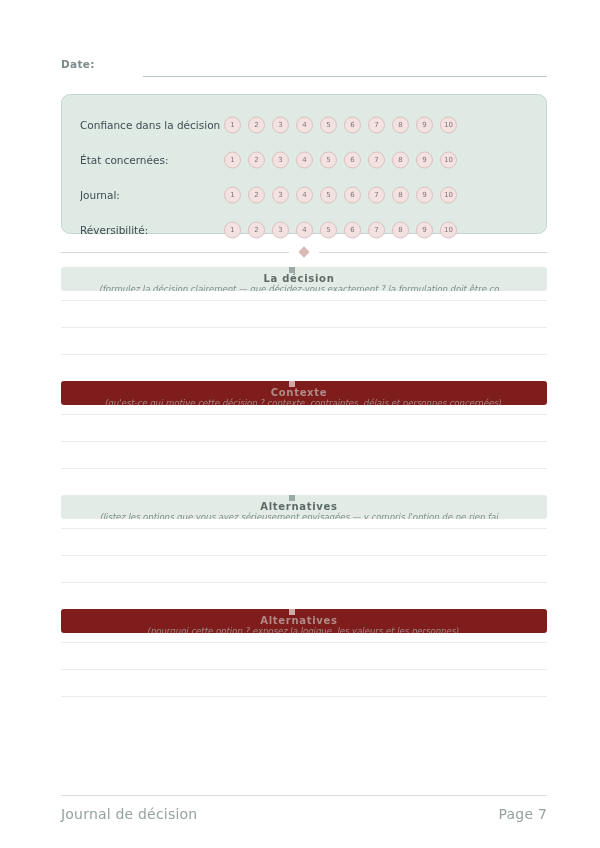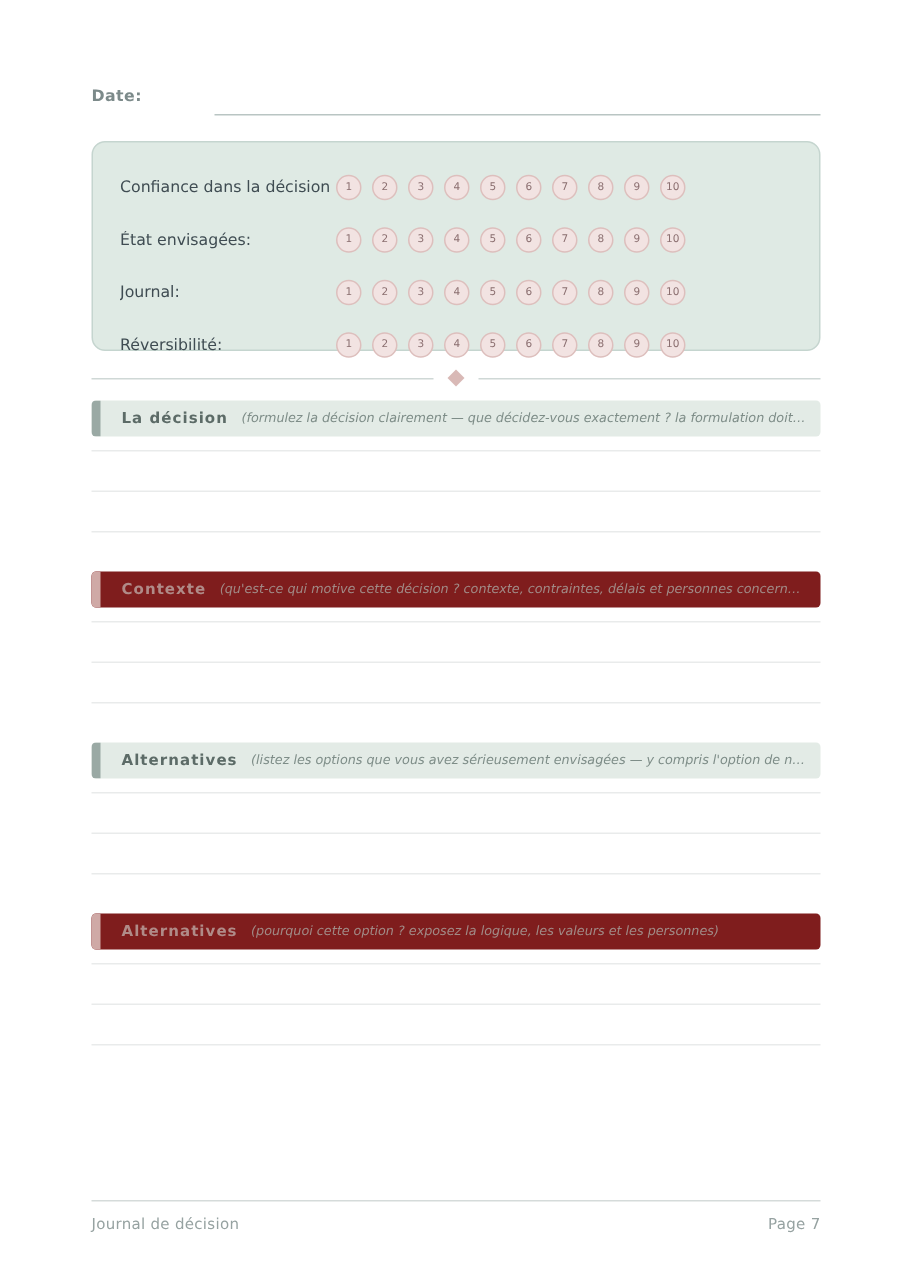--- a/index.html
+++ b/index.html
@@ -117,20 +117,21 @@
   
   .section { margin-bottom: 13px; }
 
   .section-header {
     display: flex;
     align-items: center;
     height: 24px;
     border-radius: 3px;
     overflow: hidden;
     padding-right: 10px;
+    flex-direction: column;
   }
   .accent-bar {
     width: 6px;
     height: 24px;
     flex: 0 0 6px;
     margin-right: 14px;
   }
   .section-title {
     font-size: 10px;
     font-weight: bold;
@@ -179,21 +180,21 @@
     height: 1px;
     background: #d5dbda;
     margin-bottom: 10px;
   }
   .footer-inner {
     display: flex;
     justify-content: space-between;
     align-items: center;
   }
   .footer-text {
-    font-size: 10px;
+    font-size: 14px;
     color: #96a2a1;
     letter-spacing: 0.2px;
   }
 </style>
 </head>
 <body>
 
 <div class="page">
 
   <div class="date-row">
@@ -211,21 +212,21 @@
           <span class="dot">4</span>
           <span class="dot">5</span>
           <span class="dot">6</span>
           <span class="dot">7</span>
           <span class="dot">8</span>
           <span class="dot">9</span>
           <span class="dot">10</span>
         </span>
       </div>
       <div class="rating-row">
-        <span class="rating-label">État envisagées:</span>
+        <span class="rating-label">État concernées:</span>
         <span class="scale">
           <span class="dot">1</span>
           <span class="dot">2</span>
           <span class="dot">3</span>
           <span class="dot">4</span>
           <span class="dot">5</span>
           <span class="dot">6</span>
           <span class="dot">7</span>
           <span class="dot">8</span>
           <span class="dot">9</span>

